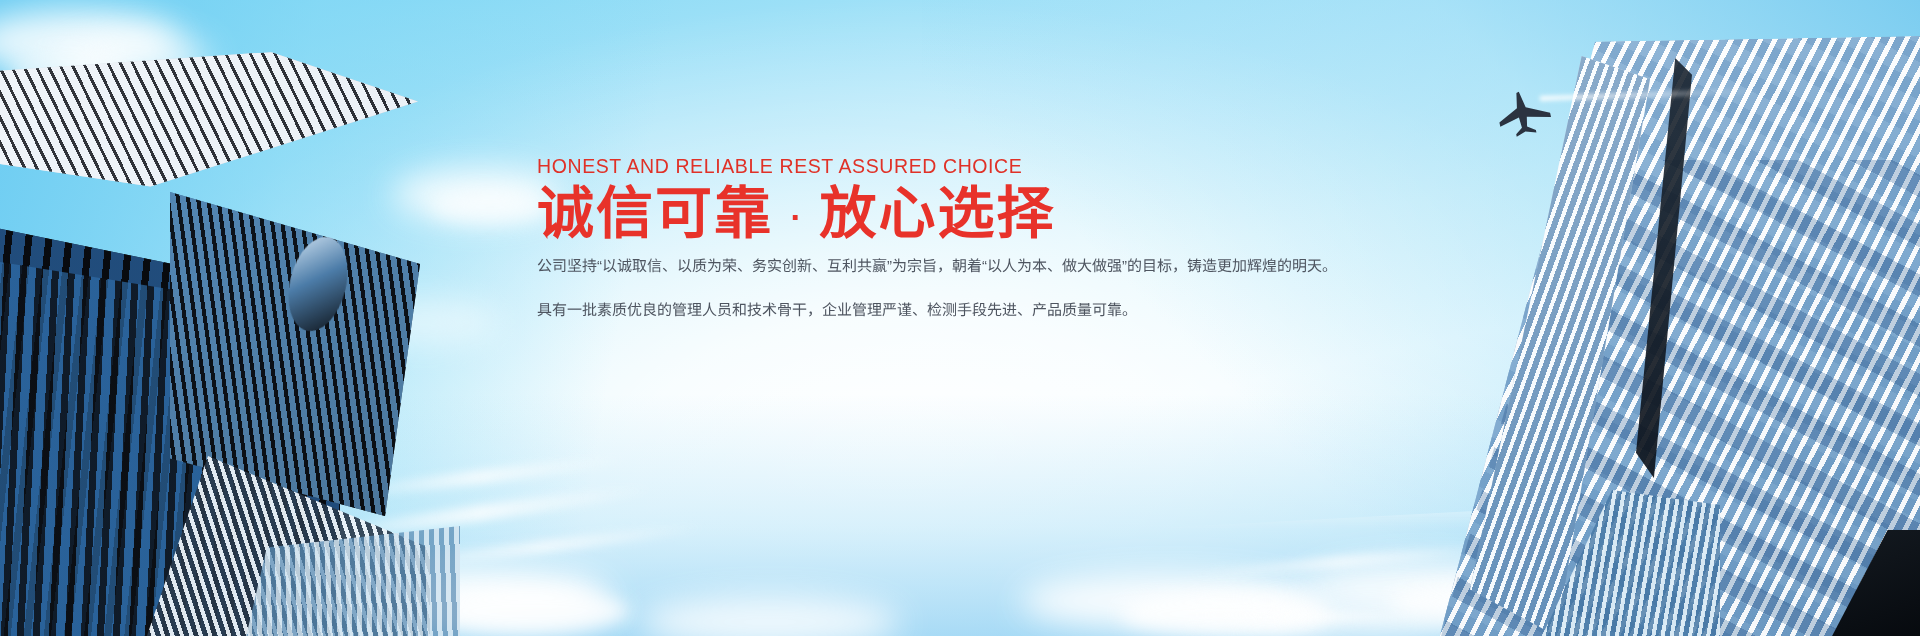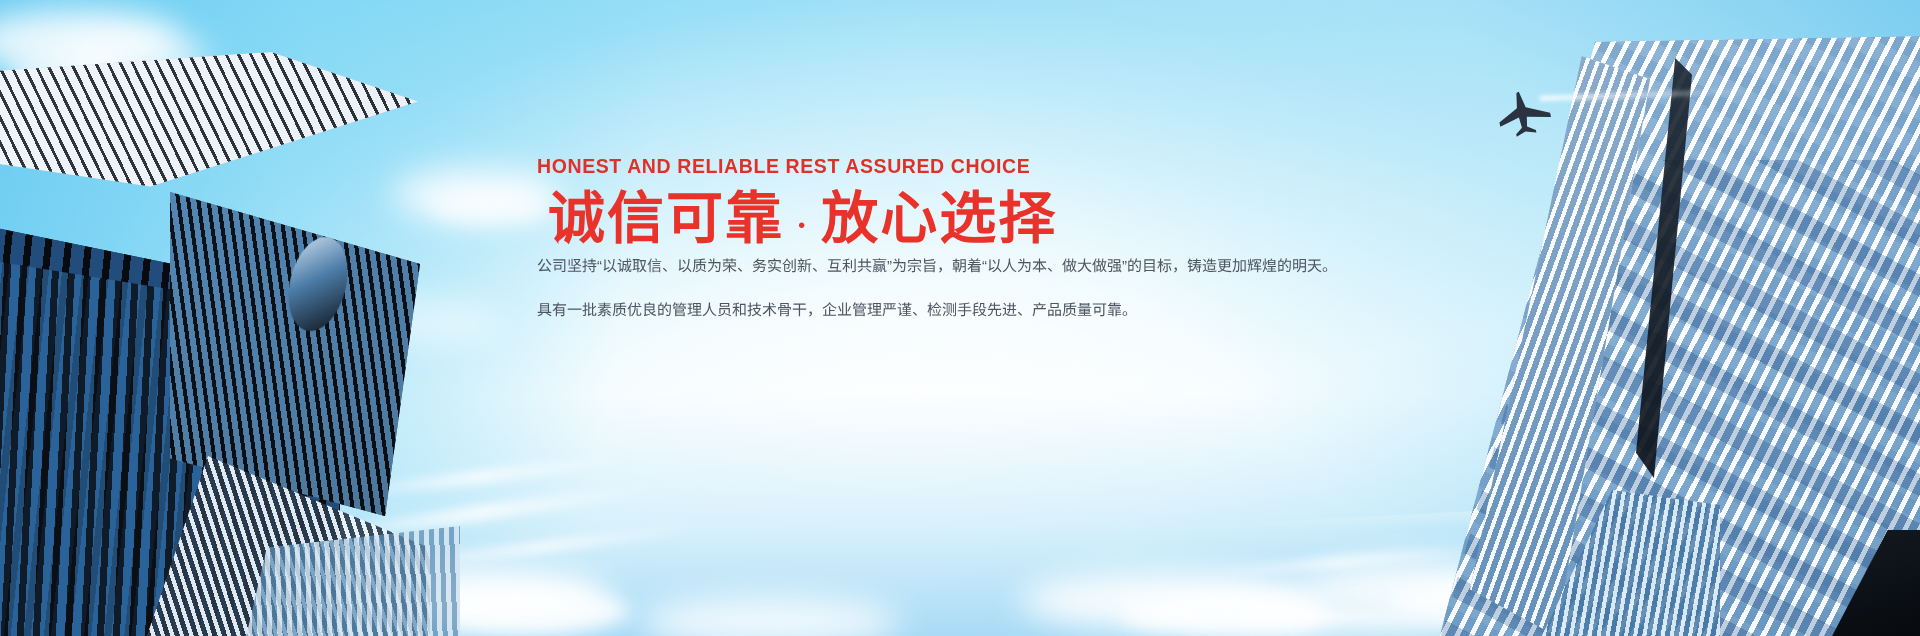--- a/index.html
+++ b/index.html
@@ -93,25 +93,25 @@
     clip-path:polygon(48% 0,100% 0,100% 100%,0 100%);}
 
   
   .plane{position:absolute;left:1496px;top:88px;width:56px;height:48px;transform:rotate(-12deg);}
   .contrail{position:absolute;left:1540px;top:96px;width:220px;height:5px;
     background:linear-gradient(90deg,rgba(255,255,255,.9),rgba(255,255,255,0));
     filter:blur(2px);transform:rotate(-2deg);transform-origin:0 50%;}
 
   
   .copy{position:absolute;left:537px;top:155px;width:800px;}
-  .eyebrow{color:#e03127;font-size:19.5px;letter-spacing:.6px;font-weight:700;
+  .eyebrow{color:#e03127;font-size:19.5px;letter-spacing:.6px;font-weight:400;
     line-height:1.2;white-space:nowrap;}
   .headline{color:#e8322a;font-size:57px;font-weight:700;line-height:1.12;
     margin-top:9px;letter-spacing:2px;white-space:nowrap;
-    font-family:Liberation Serif, serif;margin-left:11px;}
+    font-family:Liberation Mono, monospace;}
   .headline .mid{font-size:34px;vertical-align:middle;margin:0 12px;}
   .desc{margin-top:18px;color:#4e5560;font-size:15px;line-height:26px;white-space:nowrap;}
 </style>
 </head>
 <body>
 
 <div id="banner">
 
   <div class="sky"></div>
   <div class="sky-left-tint"></div>

